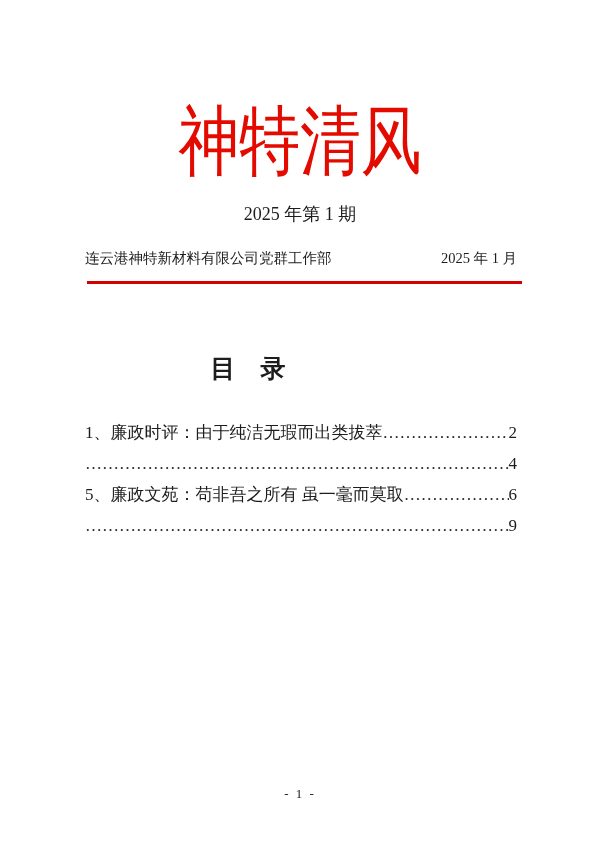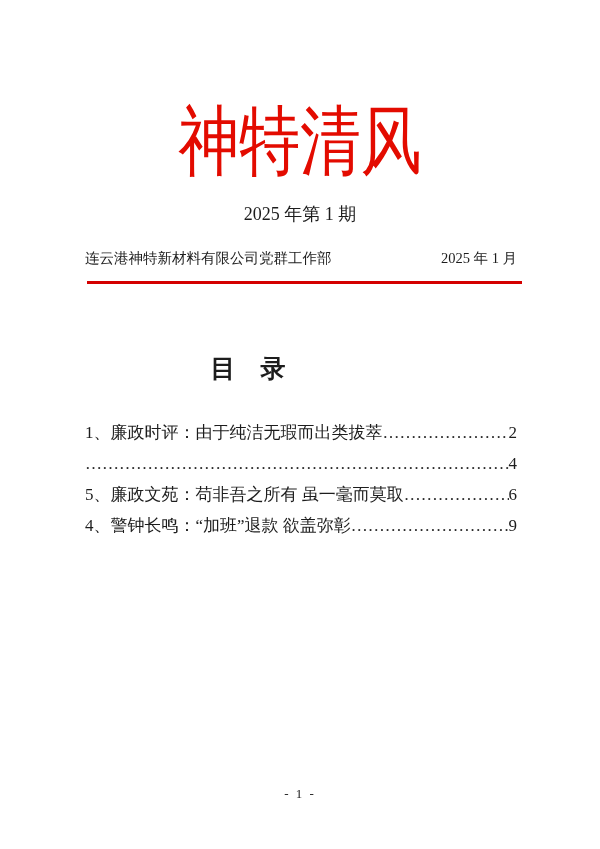--- a/index.html
+++ b/index.html
@@ -145,21 +145,20 @@
     <li class="toc-item">
       <span class="toc-leader">………………………………………………………………………………………………………………………………………………………………</span>
       <span class="toc-page">4</span>
     </li>
     <li class="toc-item">
       <span class="toc-label">5、廉政文苑：苟非吾之所有 虽一毫而莫取</span>
       <span class="toc-leader">………………………………………………………………………………………………………………………………………………………………</span>
       <span class="toc-page">6</span>
     </li>
     <li class="toc-item">
-      <span class="toc-label">4、警钟长鸣：“加班”退款 欲盖弥彰</span>
       <span class="toc-leader">………………………………………………………………………………………………………………………………………………………………</span>
       <span class="toc-page">9</span>
     </li>
   </ul>
 
   <div class="page-footer">- 1 -</div>
 
 </div>
 
 </body></html>

